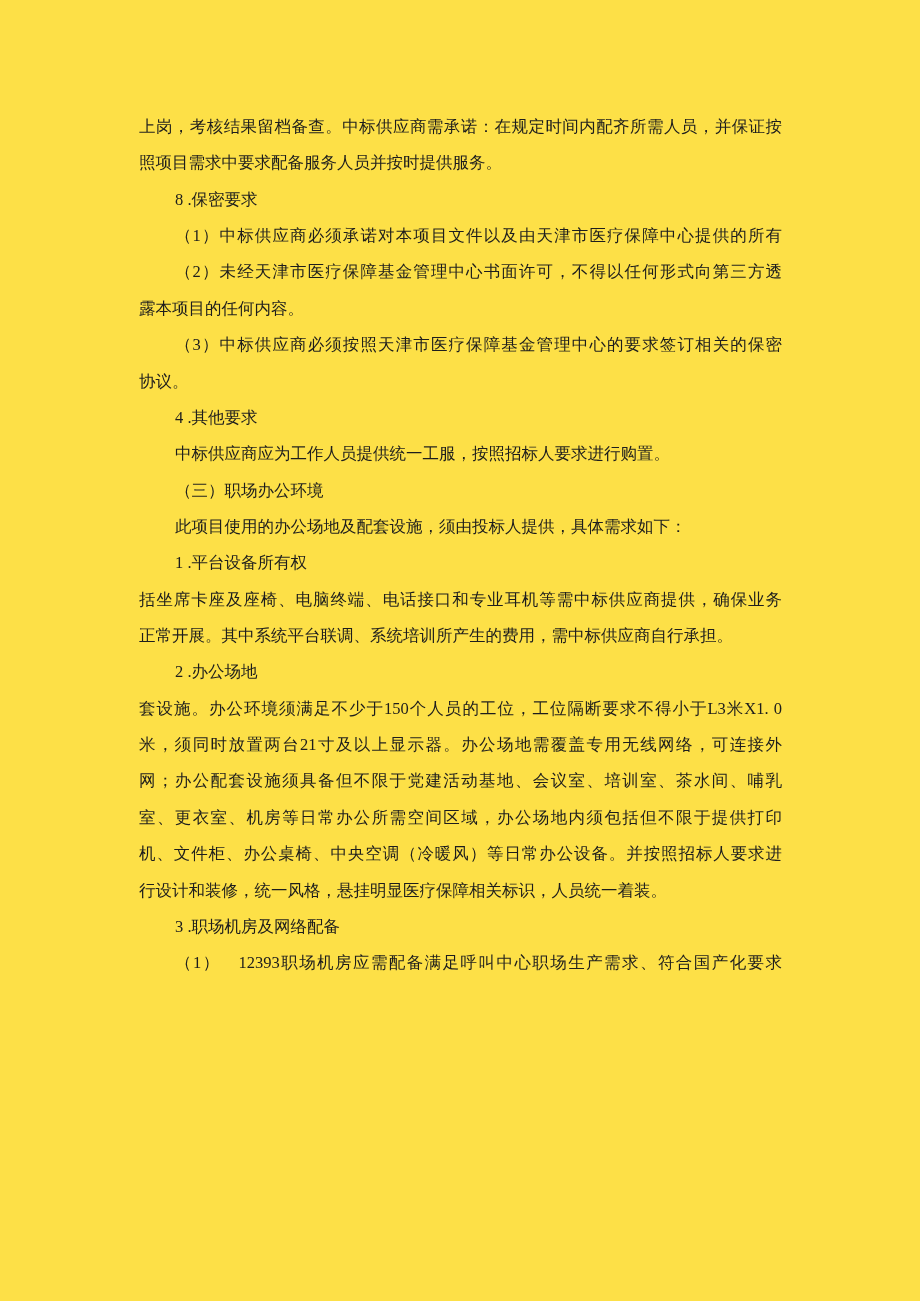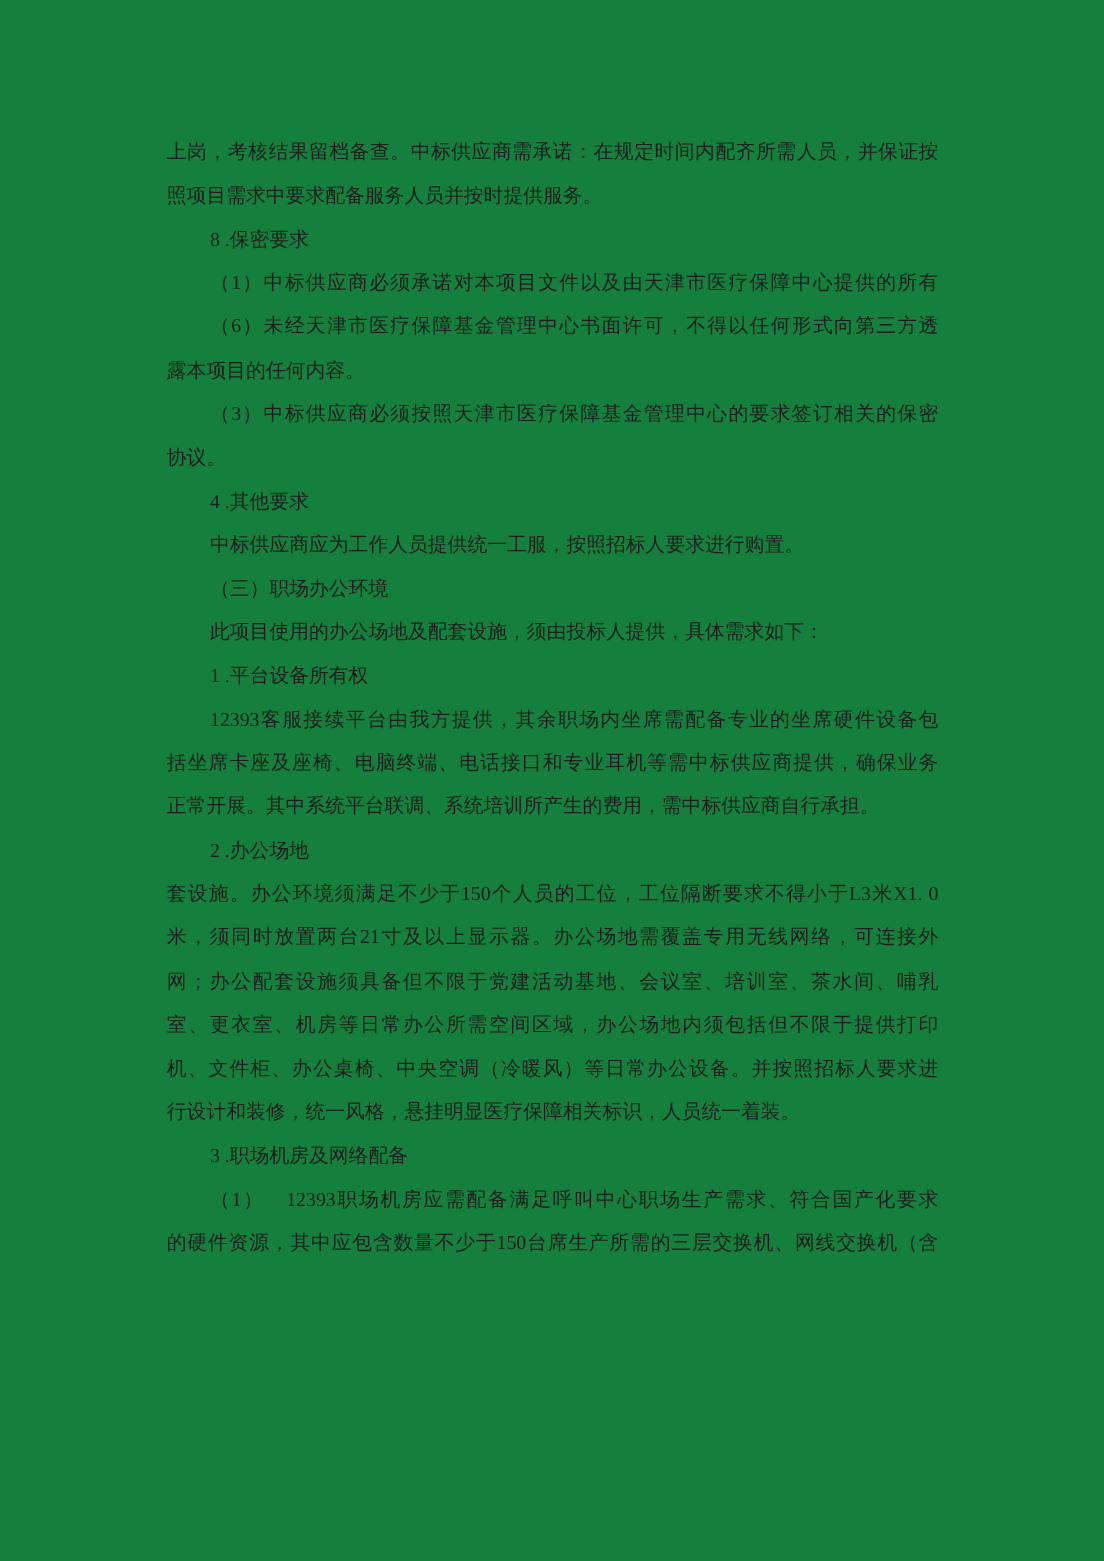--- a/index.html
+++ b/index.html
@@ -13,21 +13,21 @@
     position: relative;
     overflow: hidden;
     font-family: "Liberation Serif", "DejaVu Serif", serif;
   }
   .page {
     position: absolute;
     left: 0;
     top: 0;
     width: 920px;
     height: 1301px;
-    background: #15803d;
+    background: #fde047;
   }
   .text-block {
     position: absolute;
     left: 139px;
     top: 109px;
     width: 643px;
     font-size: 16.5px;
     color: #1d1d1d;
     -webkit-font-smoothing: antialiased;
   }
@@ -48,36 +48,34 @@
 </style>
 </head>
 <body style="background: rgb(255, 255, 255);">
 
 <div class="page">
   <div class="text-block" style="color: rgb(29, 29, 29);">
       <div class="line fill">上岗，考核结果留档备查。中标供应商需承诺：在规定时间内配齐所需人员，并保证按</div>
       <div class="line">照项目需求中要求配备服务人员并按时提供服务。</div>
       <div class="line indent">8 .保密要求</div>
       <div class="line indent fill">（1）中标供应商必须承诺对本项目文件以及由天津市医疗保障中心提供的所有</div>
-      <div class="line indent fill">（6）未经天津市医疗保障基金管理中心书面许可，不得以任何形式向第三方透</div>
+      <div class="line indent fill">（2）未经天津市医疗保障基金管理中心书面许可，不得以任何形式向第三方透</div>
       <div class="line">露本项目的任何内容。</div>
       <div class="line indent fill">（3）中标供应商必须按照天津市医疗保障基金管理中心的要求签订相关的保密</div>
       <div class="line">协议。</div>
       <div class="line indent">4 .其他要求</div>
       <div class="line indent">中标供应商应为工作人员提供统一工服，按照招标人要求进行购置。</div>
       <div class="line indent">（三）职场办公环境</div>
       <div class="line indent">此项目使用的办公场地及配套设施，须由投标人提供，具体需求如下：</div>
       <div class="line indent">1 .平台设备所有权</div>
-      <div class="line indent fill">12393客服接续平台由我方提供，其余职场内坐席需配备专业的坐席硬件设备包</div>
       <div class="line fill">括坐席卡座及座椅、电脑终端、电话接口和专业耳机等需中标供应商提供，确保业务</div>
       <div class="line">正常开展。其中系统平台联调、系统培训所产生的费用，需中标供应商自行承担。</div>
       <div class="line indent">2 .办公场地</div>
       <div class="line fill">套设施。办公环境须满足不少于150个人员的工位，工位隔断要求不得小于L3米X1. 0</div>
       <div class="line fill">米，须同时放置两台21寸及以上显示器。办公场地需覆盖专用无线网络，可连接外</div>
       <div class="line fill">网；办公配套设施须具备但不限于党建活动基地、会议室、培训室、茶水间、哺乳</div>
       <div class="line fill">室、更衣室、机房等日常办公所需空间区域，办公场地内须包括但不限于提供打印</div>
       <div class="line fill">机、文件柜、办公桌椅、中央空调（冷暖风）等日常办公设备。并按照招标人要求进</div>
       <div class="line">行设计和装修，统一风格，悬挂明显医疗保障相关标识，人员统一着装。</div>
       <div class="line indent">3 .职场机房及网络配备</div>
       <div class="line indent fill">（1）　12393职场机房应需配备满足呼叫中心职场生产需求、符合国产化要求</div>
-      <div class="line fill">的硬件资源，其中应包含数量不少于150台席生产所需的三层交换机、网线交换机（含</div>
     </div>
 </div>
 
 </body></html>

